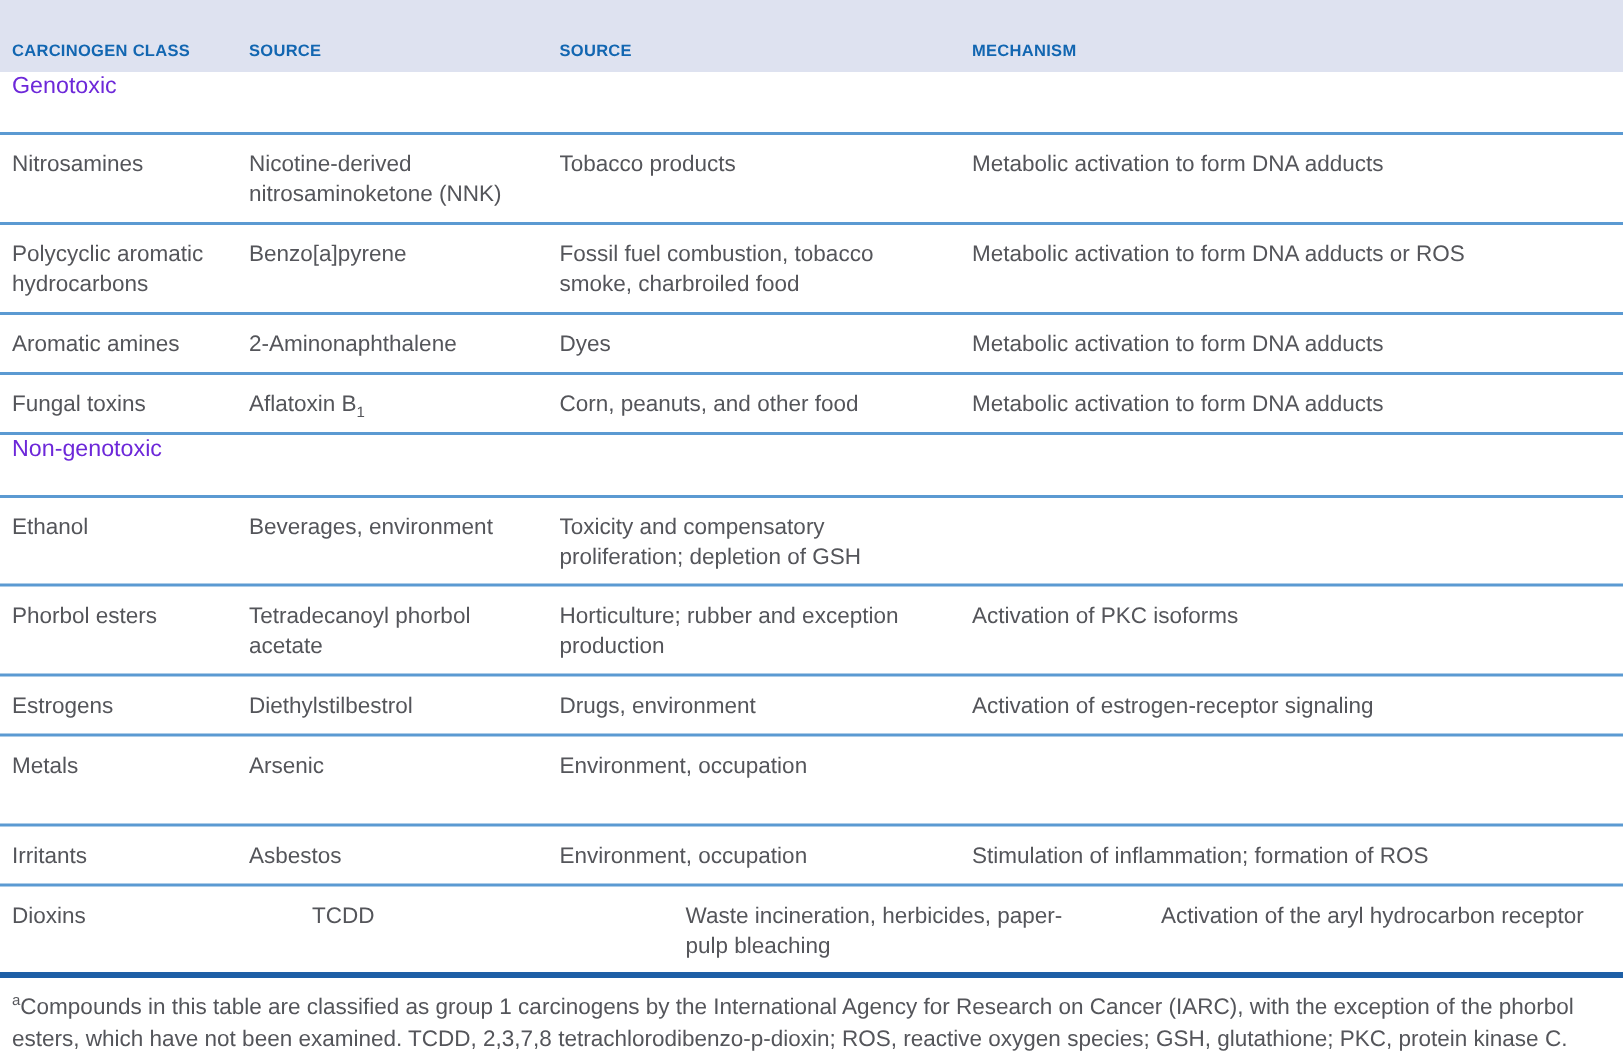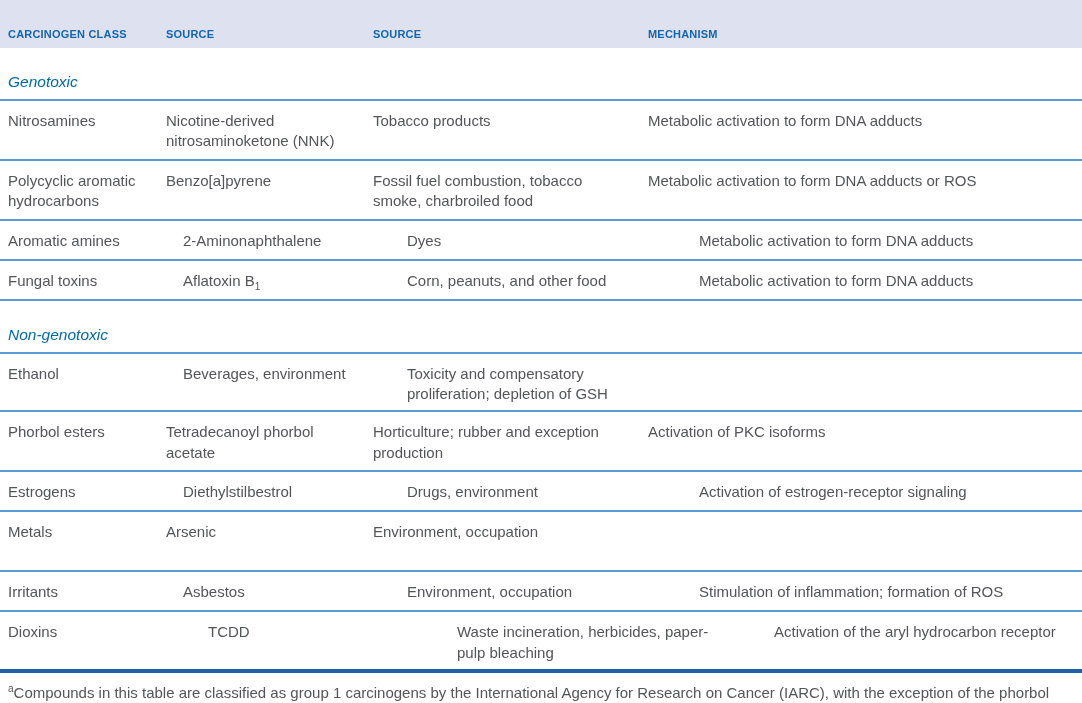--- a/index.html
+++ b/index.html
@@ -30,28 +30,27 @@
     font-weight: bold;
     font-size: 11px;
     letter-spacing: 0.2px;
     line-height: 1.3;
     padding: 7px 12px 7px 8px;
   }
   
   .row.section { min-height: 42px; }
   .row.section .cell {
     grid-column: 1 / 5;
-    font-style: italic;
-    color: #0369a1;
+    color: #6d28d9;
     font-size: 15.5px;
-    padding-top: 24px;
+    padding-top: 0;
   }
   
   .row.r-tall { min-height: 60px; }
-  .row.r-short { min-height: 40px; gap: 17px; }
+  .row.r-short { min-height: 40px; }
   .row.last { border-bottom: none; min-height: 57px; gap: 42px; }
   sub { font-size: 10px; line-height: 0; }
   sup { font-size: 10px; line-height: 0; }
   
   .footnote {
     padding: 9px 10px 0 8px;
     font-size: 15px;
     line-height: 1.42;
     color: #54555A;
   }

